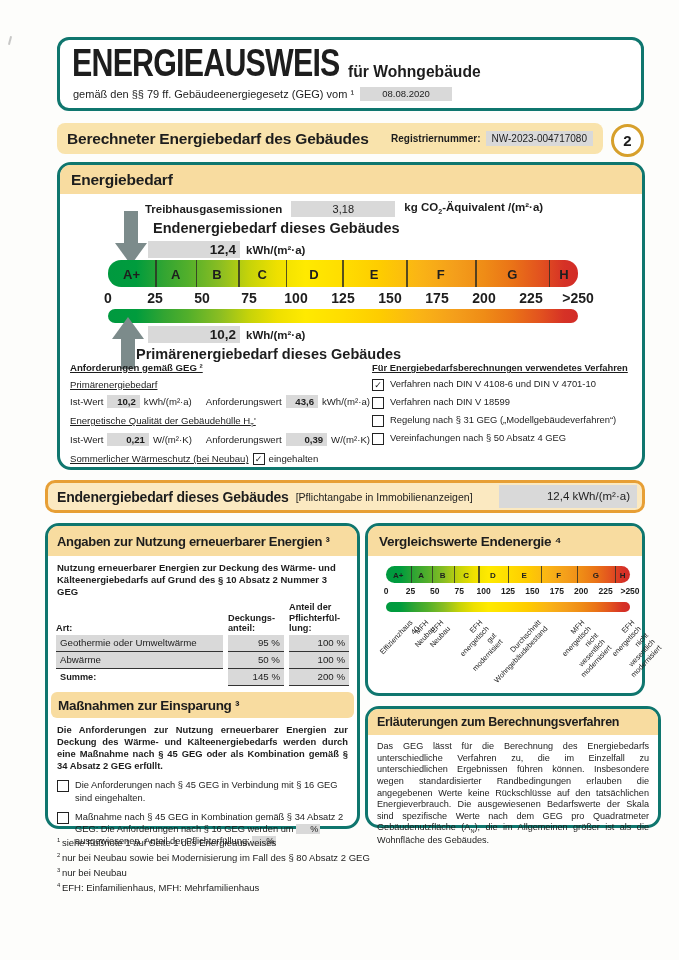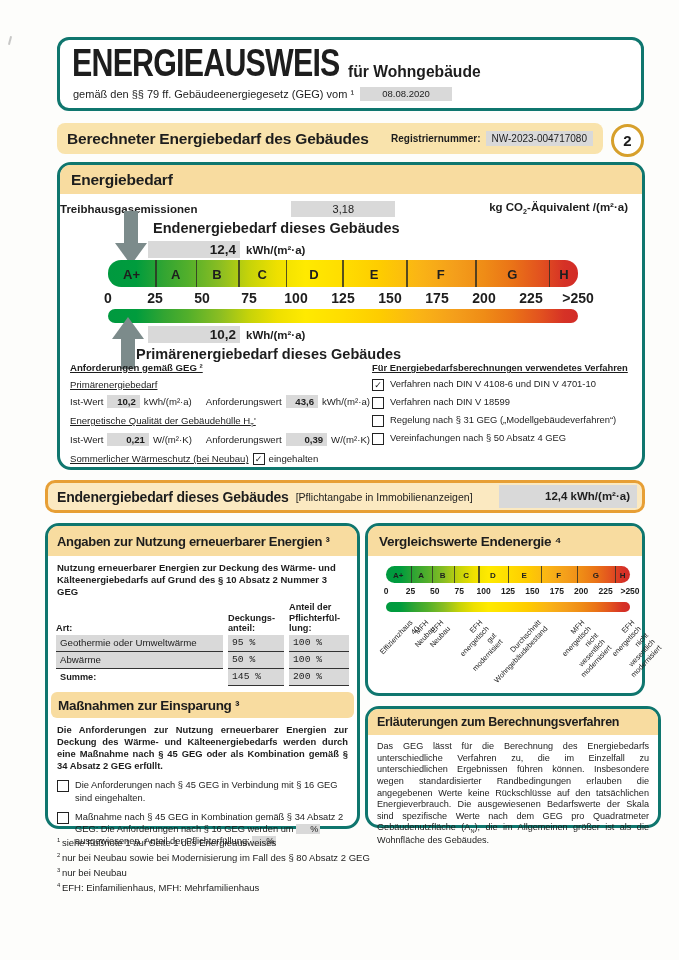--- a/index.html
+++ b/index.html
@@ -30,21 +30,21 @@
   .regwrap{margin-left:auto;display:flex;align-items:center;gap:5px;}
   .reglabel{font-size:10px;font-weight:bold;}
   .regval{font-size:10px;padding:2px 6px;}
   .badge{left:611px;top:124px;width:27px;height:27px;border:3.5px solid #d7a02c;border-radius:50%;
          background:#fff;font-size:15px;font-weight:bold;text-align:center;line-height:27px;}
 
   
   .mainbox{left:57px;top:162px;width:582px;height:302px;}
   .boxband{height:29px;border-radius:10px 10px 0 0;display:flex;align-items:center;}
   .boxband .t{font-size:15.5px;font-weight:bold;padding-left:11px;letter-spacing:-0.2px;}
-  .thgrow{position:absolute;top:36px;left:0;right:14px;display:flex;justify-content:space-between;
+  .thgrow{position:absolute;top:36px;left:0;right:14px;display:flex;justify-content:center;
           align-items:center;gap:9px;font-size:11.5px;font-weight:bold;}
   .thgbox{width:104px;height:16px;font-size:11px;font-weight:normal;text-align:center;line-height:16px;}
 
   .arrow{position:absolute;width:32px;}
   .arrow .stem{position:absolute;left:9px;width:14px;background:#7c8b8b;}
   .arrow .headdown{position:absolute;top:32px;width:0;height:0;border-left:16px solid transparent;
         border-right:16px solid transparent;border-top:22px solid #7c8b8b;}
   .arrow .headup{position:absolute;top:0;width:0;height:0;border-left:16px solid transparent;
         border-right:16px solid transparent;border-bottom:22px solid #7c8b8b;}
 
@@ -74,35 +74,35 @@
   .cb{width:10px;height:10px;border:1.6px solid #222;background:#fff;font-size:9px;line-height:10px;
       text-align:center;flex:none;display:inline-block;box-sizing:content-box;}
   .methitem{display:flex;gap:6px;margin-bottom:5px;align-items:flex-start;}
   .methitem .cb{margin-top:1px;}
 
   
   .endband{left:45px;top:480px;width:600px;height:33px;border:3px solid #e79f35;border-radius:10px;
            background:#fbe9c1;display:flex;align-items:center;padding:0 5px 0 9px;box-sizing:border-box;}
   .endband .t{font-size:14px;font-weight:bold;letter-spacing:-0.2px;white-space:nowrap;}
   .endband .br{font-size:10.5px;margin-left:7px;white-space:nowrap;}
-  .endband .v{margin-left:auto;width:138px;height:23px;font-size:11.5px;font-weight:bold;
+  .endband .v{margin-left:auto;width:138px;height:23px;font-size:11.5px;font-weight:normal;
               text-align:right;line-height:23px;padding-right:7px;box-sizing:border-box;}
 
   
   .leftbox{left:45px;top:523px;width:315px;height:306px;box-sizing:border-box;}
   .leftbox .boxband{height:30px;border-radius:10px 10px 0 0;}
   .leftbox .boxband .t{font-size:13px;letter-spacing:-0.3px;padding-left:9px;}
   .intro{padding:6px 9px 0 9px;font-size:9.5px;font-weight:bold;line-height:1.28;}
   .rtable{margin:4px 8px 0 8px;display:grid;grid-template-columns:1fr 56px 60px;column-gap:5px;}
   .rtable .hc{font-size:9.2px;font-weight:bold;line-height:1.12;white-space:pre-line;
               display:flex;align-items:flex-end;padding-bottom:2px;}
   .rtable .cell{height:16px;font-size:9.7px;line-height:16px;border-bottom:1.6px solid #333;
                 padding:0 4px;white-space:nowrap;overflow:hidden;}
   .rtable .gray{background:#d9d9d9;}
-  .rtable .num{text-align:left;font-family:Liberation Mono, monospace;}
+  .rtable .num{text-align:right;}
   .band2{margin:6px 3px 0 3px;height:26px;border-radius:6px;display:flex;align-items:center;}
   .band2 .t{font-size:13.5px;font-weight:bold;padding-left:7px;letter-spacing:-0.3px;}
   .mintro{padding:6px 9px 0 9px;font-size:9.4px;font-weight:bold;line-height:1.28;text-align:justify;}
   .mitem{display:flex;gap:6px;margin:7px 9px 0 9px;align-items:flex-start;font-size:9.3px;line-height:1.3;}
   .mitem .cb{margin-top:1px;}
   .pctbox{display:inline-block;width:24px;height:10px;background:#d9d9d9;font-size:9px;
           text-align:right;line-height:10px;padding-right:2px;box-sizing:border-box;}
 
   
   .cmpbox{left:365px;top:523px;width:280px;height:173px;box-sizing:border-box;}

